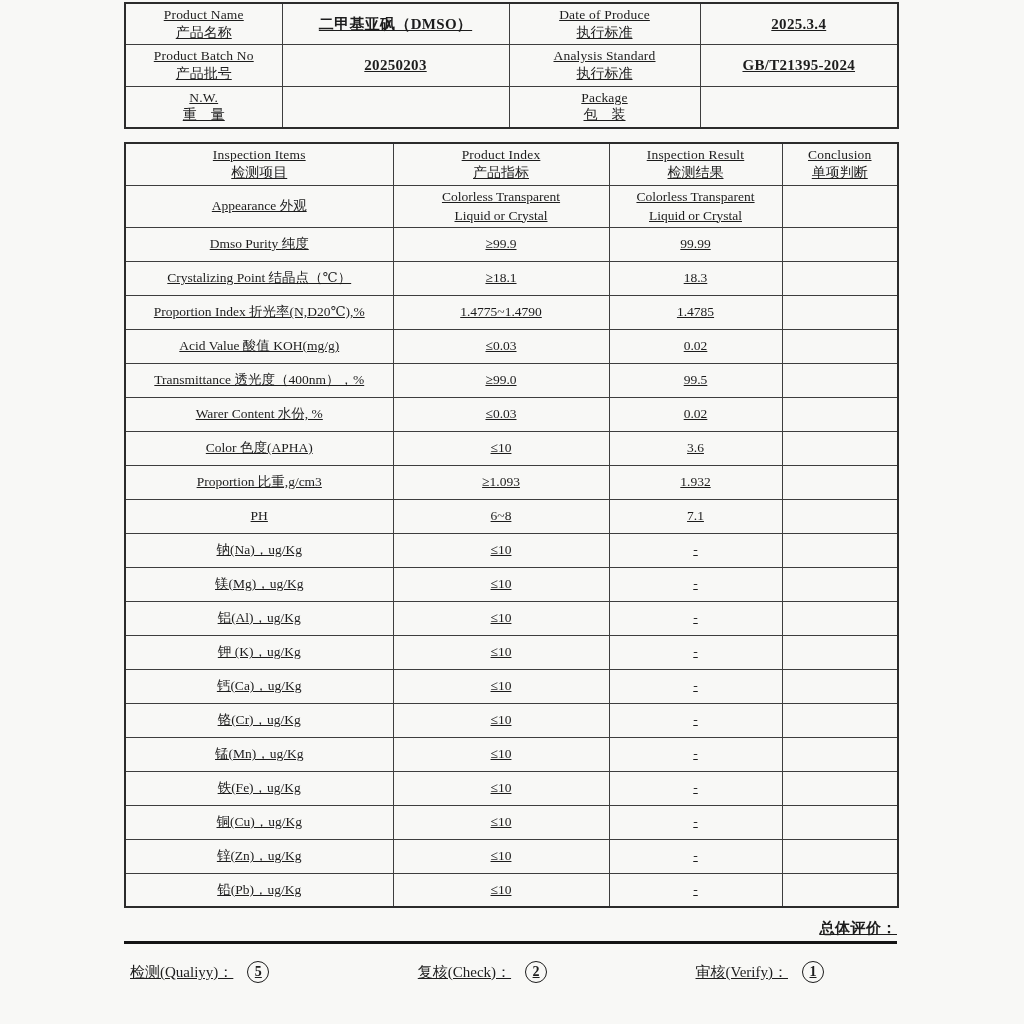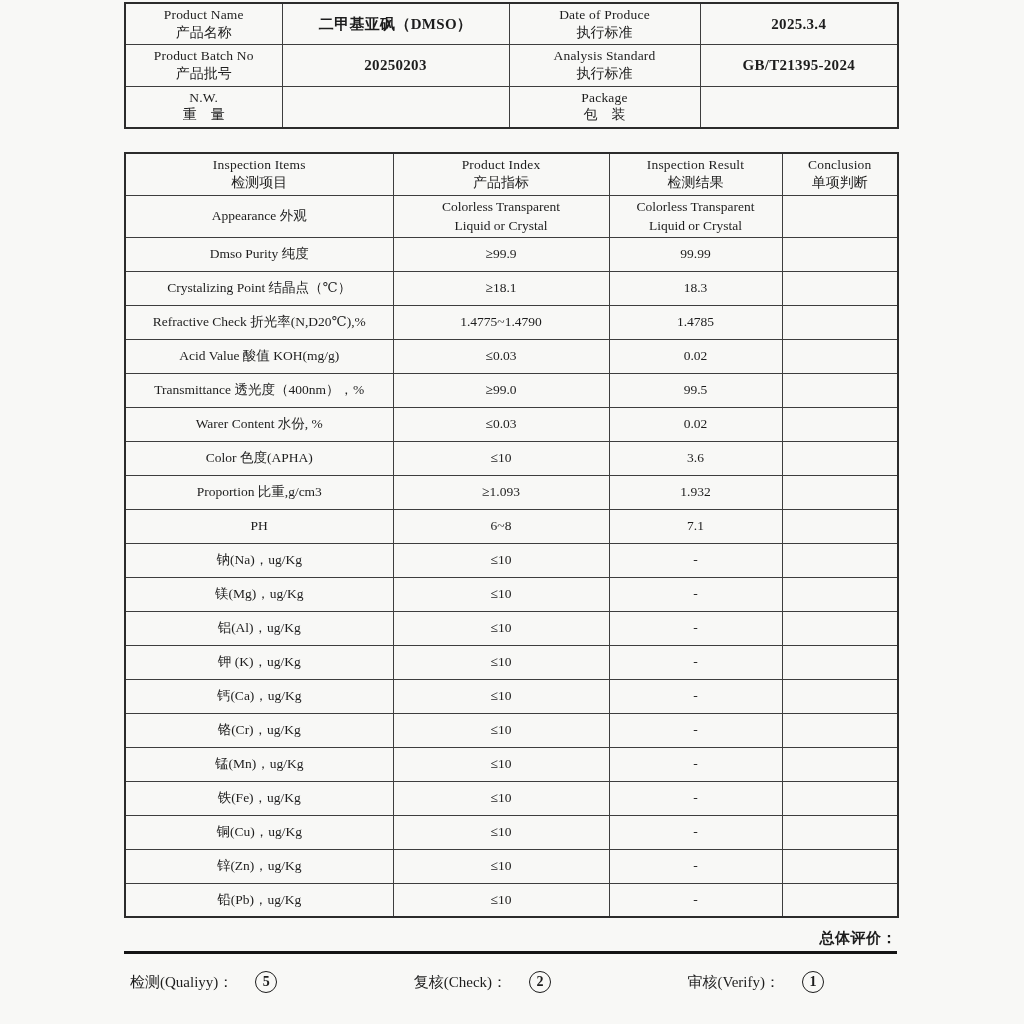--- a/index.html
+++ b/index.html
@@ -2,21 +2,21 @@
 <html><head>
 <meta charset="utf-8">
 <style>
   * { margin: 0; padding: 0; box-sizing: border-box; }
   html, body { width: 1024px; height: 1024px; }
   body {
     background: #f8f8f6;
     color: #1d1d1d;
     font-family: "Liberation Serif", "DejaVu Serif", serif;
   }
-  .page { padding: 2px 0 0 124px; width: 1024px; }
+  .page { padding: 2px 0 0 124px; width: 1024px; text-decoration: underline; }
 
   table {
     border-collapse: collapse;
     table-layout: fixed;
     width: 773px;
     border: 2px solid #2c2c2c;
   }
   td, th {
     border: 1.5px solid #3e3e3e;
     text-align: center;
@@ -31,21 +31,21 @@
   
   #info-table td.label-cell { height: 40px; }
   #info-table td.value-cell {
     font-size: 15px;
     font-weight: bold;
     letter-spacing: 0.3px;
     margin-top: 28px;
   }
 
   
-  #inspection-table { margin-top: 23px; }
+  #inspection-table { margin-top: 13px; }
   #inspection-table th { height: 43px; }
   #inspection-table td {
     height: 34px;
     font-size: 13.5px;
     white-space: pre-line;
     line-height: 1.35;
   }
 
   
   .overall-line {
@@ -58,21 +58,21 @@
   .overall-label { font-size: 15px; font-weight: bold; letter-spacing: 0.5px; }
 
   .signs {
     margin-top: 17px;
     width: 700px;
     display: flex;
     justify-content: space-between;
     align-items: center;
     padding-left: 6px;
   }
-  .sign-item { display: flex; align-items: center; gap: 22px; }
+  .sign-item { display: flex; align-items: center; gap: 14px; }
   .sign-label { font-size: 15px; }
   .sign-circle {
     display: inline-flex;
     align-items: center;
     justify-content: center;
     width: 22px;
     height: 22px;
     border: 1.6px solid #1c1c1c;
     border-radius: 50%;
     font-size: 14px;
@@ -174,21 +174,21 @@
           <td>99.99</td>
           <td></td>
         </tr>
         <tr>
           <td>Crystalizing Point 结晶点（℃）</td>
           <td>≥18.1</td>
           <td>18.3</td>
           <td></td>
         </tr>
         <tr>
-          <td>Refractive Check 折光率(N,D20℃),%</td>
+          <td>Proportion Index 折光率(N,D20℃),%</td>
           <td>1.4775~1.4790</td>
           <td>1.4785</td>
           <td></td>
         </tr>
         <tr>
           <td>Acid Value 酸值 KOH(mg/g)</td>
           <td>≤0.03</td>
           <td>0.02</td>
           <td></td>
         </tr>

